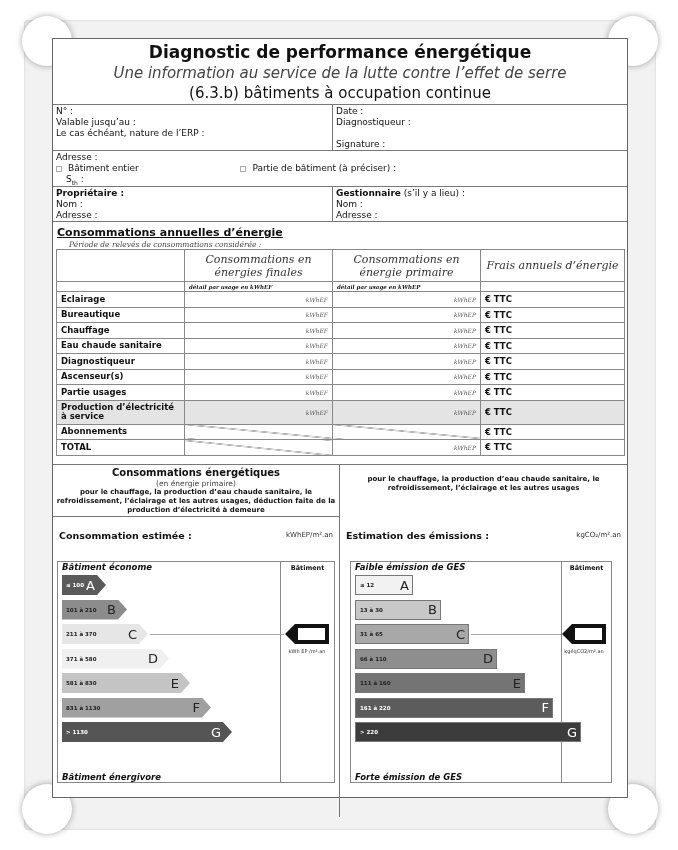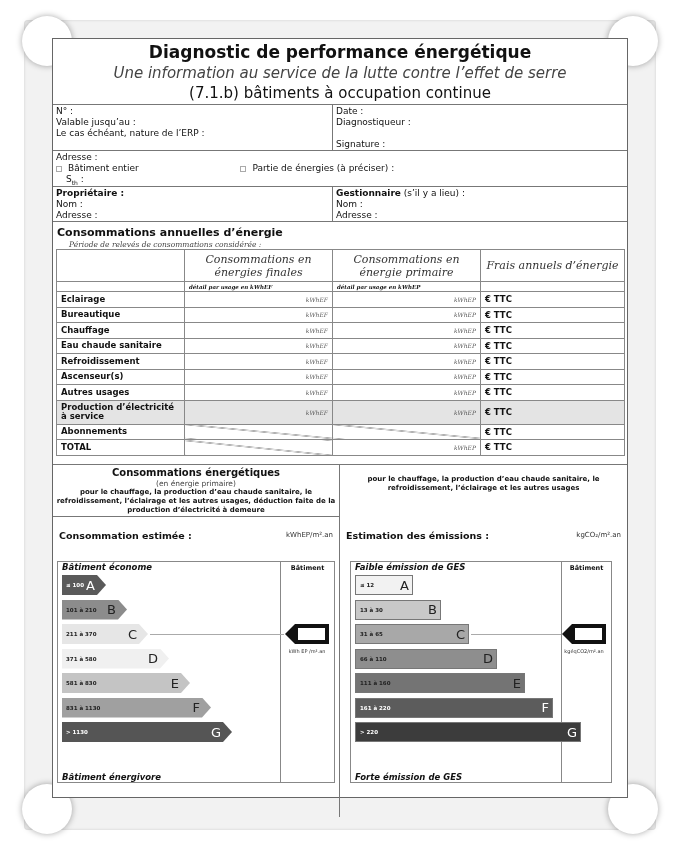--- a/index.html
+++ b/index.html
@@ -25,21 +25,21 @@
 
   .row2 { display: flex; font-size: 9px; line-height: 11px; border-bottom: 1.5px solid #777; }
   .row2 .col { padding: 1px 3px; }
   .row2 .col.left { width: 280px; border-right: 1px solid #777; }
   .row2 .col.right { flex: 1; }
   .addr { font-size: 9px; line-height: 11px; padding: 1px 3px; border-bottom: 1.5px solid #777; height: 36px; }
   .chk { display: inline-block; width: 6px; height: 6px; border: 1px solid #aaa; margin-right: 6px; vertical-align: middle; }
   .bold { font-weight: bold; }
 
   .section { padding: 4px 4px 0 4px; border-bottom: 1.5px solid #777; height: 243px; }
-  .section-title { font-size: 11px; font-weight: bold; line-height: 14px; }
+  .section-title { font-size: 11px; font-weight: bold; text-decoration: underline; line-height: 14px; }
   .periode { font-family: "DejaVu Serif", serif; font-style: italic; font-size: 7.5px; color: #444; padding-left: 12px; line-height: 9px; }
   table.conso { border-collapse: collapse; width: 569px; margin-left: -1px; font-size: 8.5px; }
   table.conso td { border: 1px solid #888; height: 15.5px; padding: 0 4px; }
   table.conso .hdr td { font-family: "DejaVu Serif", serif; font-style: italic; font-size: 11px; color: #333; text-align: center; height: 32px; line-height: 13px; }
   table.conso .sub td { font-family: "DejaVu Serif", serif; font-style: italic; font-weight: bold; font-size: 5.5px; height: 10px; }
   table.conso td.lbl { font-weight: bold; width: 128px; line-height: 9px; }
   table.conso td.unit { text-align: right; font-family: "DejaVu Serif", serif; font-style: italic; font-size: 6px; color: #555; width: 148px; }
   table.conso td.cost { text-align: left; font-weight: bold; }
   table.conso tr.shaded td { background: #e4e4e4; height: 24px; }
   table.conso td.crossed { background: linear-gradient(to top right, transparent calc(50% - 0.6px), #555 50%, transparent calc(50% + 0.6px)); }
@@ -77,21 +77,21 @@
   <div class="corner tl"></div>
   <div class="corner tr"></div>
   <div class="corner bl"></div>
   <div class="corner br"></div>
 </div>
 
 <div class="page">
   <div class="title-block">
     <div class="title">Diagnostic de performance énergétique</div>
     <div class="subtitle">Une information au service de la lutte contre l’effet de serre</div>
-    <div class="subtitle2">(7.1.b) bâtiments à occupation continue</div>
+    <div class="subtitle2">(6.3.b) bâtiments à occupation continue</div>
   </div>
 
   <div class="row2" style="height:46px;">
     <div class="col left">
       <div>N° :</div>
       <div>Valable jusqu’au :</div>
       <div>Le cas échéant, nature de l’ERP :</div>
     </div>
     <div class="col right">
       <div>Date :</div>
@@ -99,21 +99,21 @@
       <div style="height:11px"></div>
       <div>Signature :</div>
     </div>
   </div>
 
   <div class="addr">
     <div>Adresse :</div>
     <div>
       <span class="chk"></span><span>Bâtiment entier</span>
       <span style="display:inline-block;width:96px"></span>
-      <span class="chk"></span><span>Partie de énergies (à préciser) :</span>
+      <span class="chk"></span><span>Partie de bâtiment (à préciser) :</span>
     </div>
     <div style="padding-left:10px"><span>S</span><sub style="font-size:6px">th</sub><span> :</span></div>
   </div>
 
   <div class="row2" style="height:35px;">
     <div class="col left">
       <div class="bold">Propriétaire :</div>
       <div>Nom :</div>
       <div>Adresse :</div>
     </div>
@@ -161,33 +161,33 @@
             <td class="unit">kWhEP</td>
             <td class="cost">€ TTC</td>
           </tr>
           <tr>
             <td class="lbl">Eau chaude sanitaire</td>
             <td class="unit">kWhEF</td>
             <td class="unit">kWhEP</td>
             <td class="cost">€ TTC</td>
           </tr>
           <tr>
-            <td class="lbl">Refroidissement</td>
+            <td class="lbl">Diagnostiqueur</td>
             <td class="unit">kWhEF</td>
             <td class="unit">kWhEP</td>
             <td class="cost">€ TTC</td>
           </tr>
           <tr>
             <td class="lbl">Ascenseur(s)</td>
             <td class="unit">kWhEF</td>
             <td class="unit">kWhEP</td>
             <td class="cost">€ TTC</td>
           </tr>
           <tr>
-            <td class="lbl">Autres usages</td>
+            <td class="lbl">Partie usages</td>
             <td class="unit">kWhEF</td>
             <td class="unit">kWhEP</td>
             <td class="cost">€ TTC</td>
           </tr>
           <tr class="shaded">
             <td class="lbl">Production d’électricité à service</td>
             <td class="unit">kWhEF</td>
             <td class="unit">kWhEP</td>
             <td class="cost">€ TTC</td>
           </tr>

